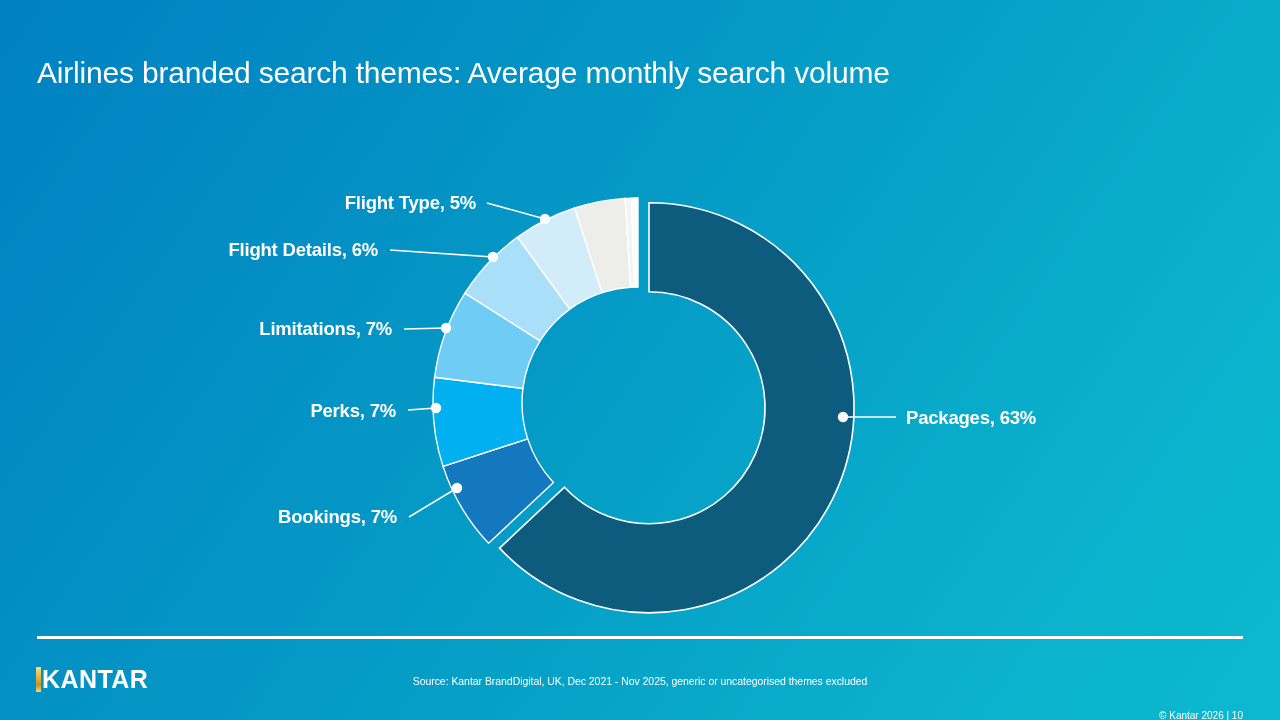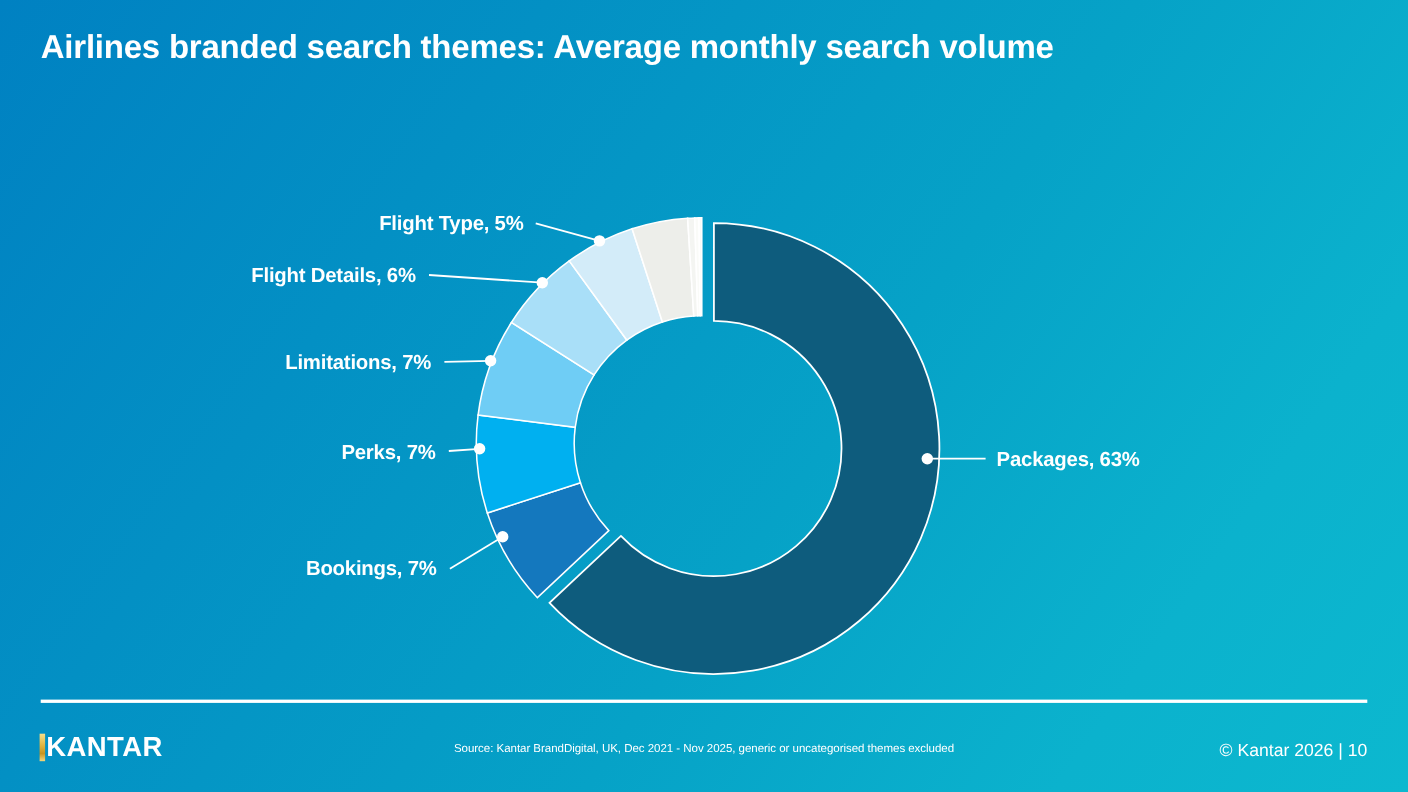--- a/index.html
+++ b/index.html
@@ -6,22 +6,22 @@
   body{
     width:1280px;height:720px;overflow:hidden;
     font-family:"Liberation Sans", sans-serif;
     background:linear-gradient(125deg,#0081c2 0%,#0390c4 28%,#06a2c7 58%,#0bb2cd 82%,#0cb8cf 100%);
     position:relative;
     -webkit-font-smoothing:antialiased;
   }
 
   
   .slide-title{
-    position:absolute;left:37px;top:27px;
-    font-size:30px;font-weight:bold;color:#ffffff;
+    position:absolute;left:37px;top:56px;
+    font-size:30px;font-weight:normal;color:#ffffff;
     letter-spacing:-0.2px;white-space:nowrap;
   }
 
   
   .chart-wrap{position:absolute;left:0;top:0;width:1280px;height:572px;}
   svg.donut{position:absolute;left:0;top:0;width:1280px;height:720px;overflow:visible;}
 
   .leader{stroke:#ffffff;stroke-width:1.6;fill:none;}
   .leader-dot{fill:#ffffff;}
 
@@ -45,22 +45,22 @@
   .logo .bar{
     display:inline-block;width:5px;height:25px;margin-right:1px;
     background:linear-gradient(180deg,#f7e08a 0%,#e0b23c 45%,#c6941f 72%,#f2d87f 100%);
   }
   .source{
     position:absolute;left:340px;top:675px;width:600px;
     font-size:10.5px;color:#ffffff;text-align:center;white-space:nowrap;
     letter-spacing:-0.05px;
   }
   .copyright{
-    position:absolute;right:37px;top:674px;
-    font-size:16px;color:#ffffff;text-align:right;white-space:nowrap;
+    position:absolute;right:37px;top:710px;
+    font-size:10px;color:#ffffff;text-align:right;white-space:nowrap;
   }
 </style>
 </head>
 <body>
 
 <div class="slide-root">
 
   <div class="slide-title">Airlines branded search themes: Average monthly search volume</div>
 
   <div class="chart-wrap">

